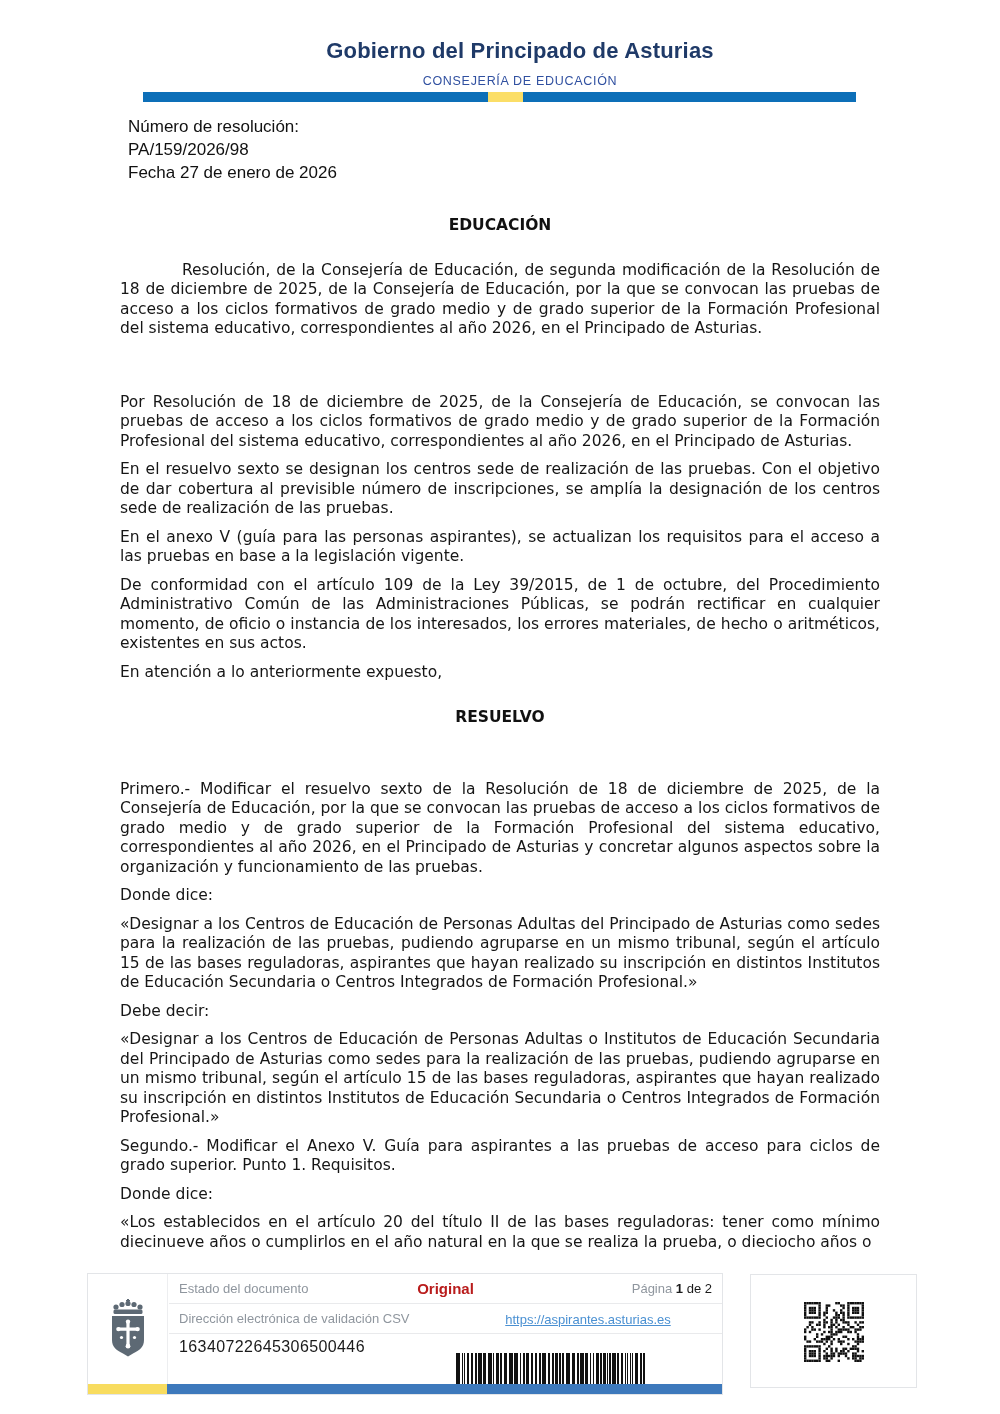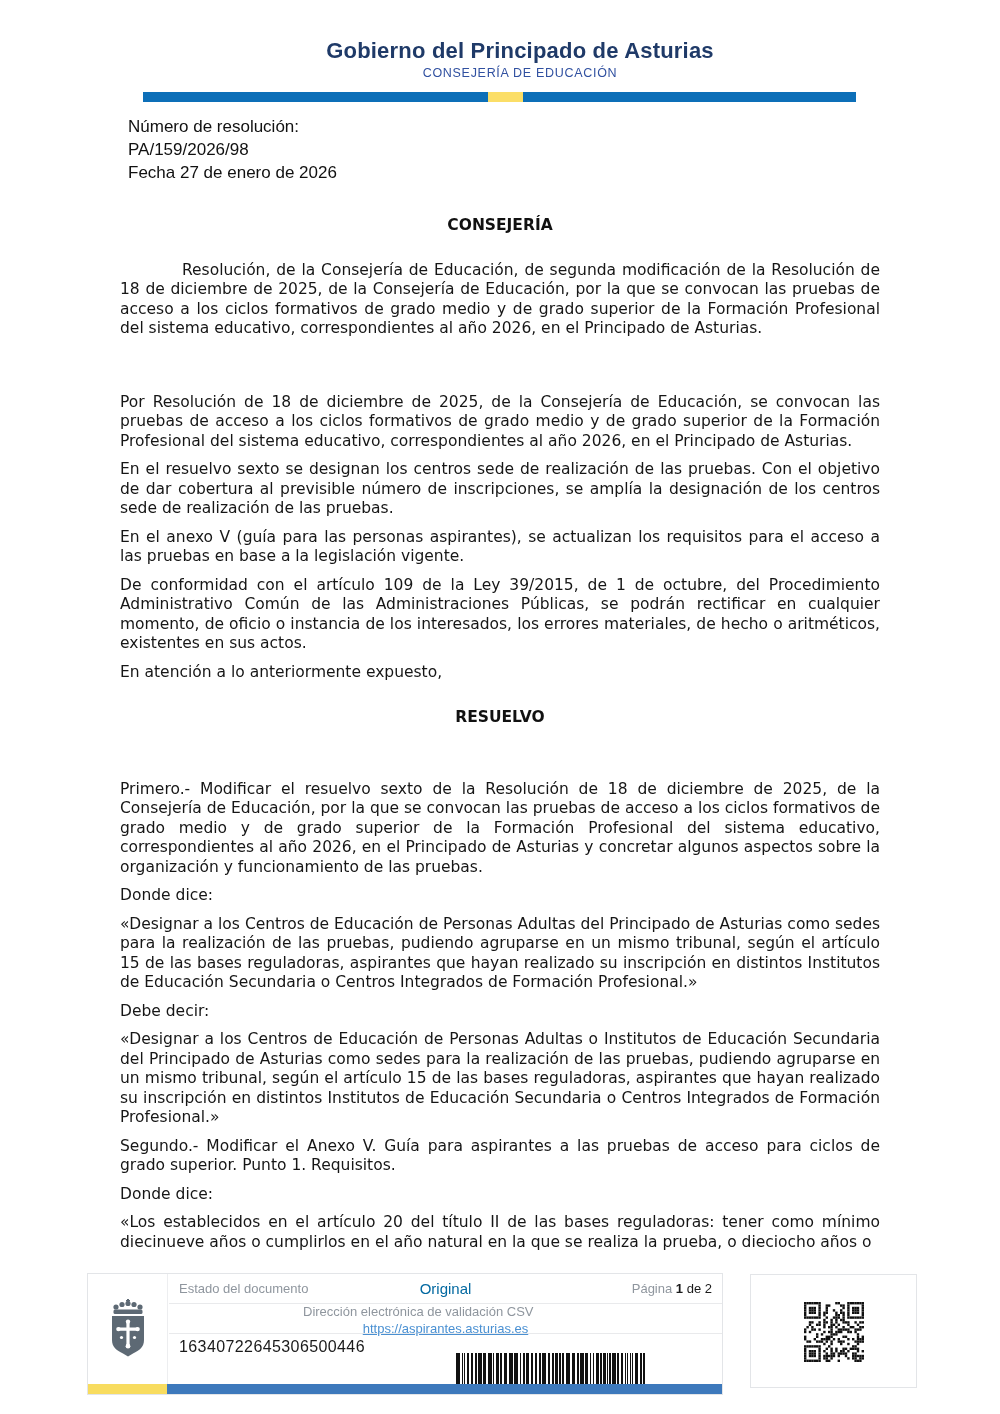--- a/index.html
+++ b/index.html
@@ -10,21 +10,21 @@
     margin:0 auto;
   }
 
   
   .header { position:absolute; top:38px; left:0; width:100%; text-align:center;padding-left:40px; }
   .header-title {
     font-family:"Liberation Sans", sans-serif; font-weight:bold;
     font-size:22px; color:#1F3A68; letter-spacing:0.2px;
   }
   .header-subtitle {
-    margin-top:2px; font-family:"Liberation Sans", sans-serif;
+    margin-top:10px; font-family:"Liberation Sans", sans-serif;
     font-size:12.5px; color:#3050A0; letter-spacing:0.7px;
   }
   .topbar { position:absolute; left:143px; top:92px; width:713px; height:10px; background:#0D6FB8; }
   .topbar-yellow { position:absolute; left:345px; top:0; width:35px; height:10px; background:#FBDE67; }
 
   
   .meta {
     position:absolute; left:128px; top:115px;
     font-family:"Liberation Sans", sans-serif; font-size:17px; line-height:23px; color:#111111;
   }
@@ -53,24 +53,24 @@
     border:1px solid #E3E5E8; background:#ffffff;
   }
   .emblem-cell {
     position:absolute; left:0; top:0; width:80px; height:111px;
     border-right:1px solid #EDEEF0;
     display:flex; align-items:center; justify-content:center;
   }
   .f-table { position:absolute; left:81px; top:0; right:0; height:111px; }
   .f-row { display:flex; align-items:center; padding:0 10px; }
   .f-row1 { height:30px; border-bottom:1px solid #E9EAEC; }
-  .f-row2 { height:30px; border-bottom:1px solid #E9EAEC;flex-direction:column; }
+  .f-row2 { height:30px; border-bottom:1px solid #E9EAEC; }
   .f-label { font-size:13px; color:#8F969E; }
   .f-row1 .f-label { flex:1.15; }
-  .f-center { flex:1; text-align:center; font-size:15px; color:#0369a1; }
+  .f-center { flex:1; text-align:center; font-size:15px; color:#b91c1c;font-weight:bold; }
   .f-page { flex:1.15; text-align:right; font-size:13px; color:#8F969E; white-space:nowrap; }
   .f-page .pg-num { font-weight:bold; color:#1A1A1A; }
   .f-page .pg-total { color:#1A1A1A; }
   .f-row2 .f-label { width:285px; flex:none; }
   .f-link-wrap { flex:1; text-align:center; }
   .csv-link { font-size:13px; color:#4A90D2; text-decoration:underline; cursor:pointer; }
   .f-row34 { position:relative; height:51px; }
   .csv-label-row {
     height:26px; width:300px; display:flex; align-items:center; padding:0 10px;
     border-bottom:1px solid #E9EAEC;
@@ -103,21 +103,21 @@
     <div class="topbar-yellow"></div>
   </div>
 
   <div class="meta">
     <div>Número de resolución:</div>
     <div>PA/159/2026/98</div>
     <div>Fecha 27 de enero de 2026</div>
   </div>
 
   <div class="content">
-    <div class="doc-heading heading-resolucion">CONSEJERÍA</div>
+    <div class="doc-heading heading-resolucion">EDUCACIÓN</div>
 
     <p class="p-first">Resolución, de la Consejería de Educación, de segunda modificación de la Resolución de 18 de diciembre de 2025, de la Consejería de Educación, por la que se convocan las pruebas de acceso a los ciclos formativos de grado medio y de grado superior de la Formación Profesional del sistema educativo, correspondientes al año 2026, en el Principado de Asturias.</p>
     <p>Por Resolución de 18 de diciembre de 2025, de la Consejería de Educación, se convocan las pruebas de acceso a los ciclos formativos de grado medio y de grado superior de la Formación Profesional del sistema educativo, correspondientes al año 2026, en el Principado de Asturias.</p>
     <p>En el resuelvo sexto se designan los centros sede de realización de las pruebas. Con el objetivo de dar cobertura al previsible número de inscripciones, se amplía la designación de los centros sede de realización de las pruebas.</p>
     <p>En el anexo V (guía para las personas aspirantes), se actualizan los requisitos para el acceso a las pruebas en base a la legislación vigente.</p>
     <p>De conformidad con el artículo 109 de la Ley 39/2015, de 1 de octubre, del Procedimiento Administrativo Común de las Administraciones Públicas, se podrán rectificar en cualquier momento, de oficio o instancia de los interesados, los errores materiales, de hecho o aritméticos, existentes en sus actos.</p>
     <p class="p-before-resuelvo">En atención a lo anteriormente expuesto,</p>
 
     <div class="doc-heading heading-resuelvo">RESUELVO</div>
 

